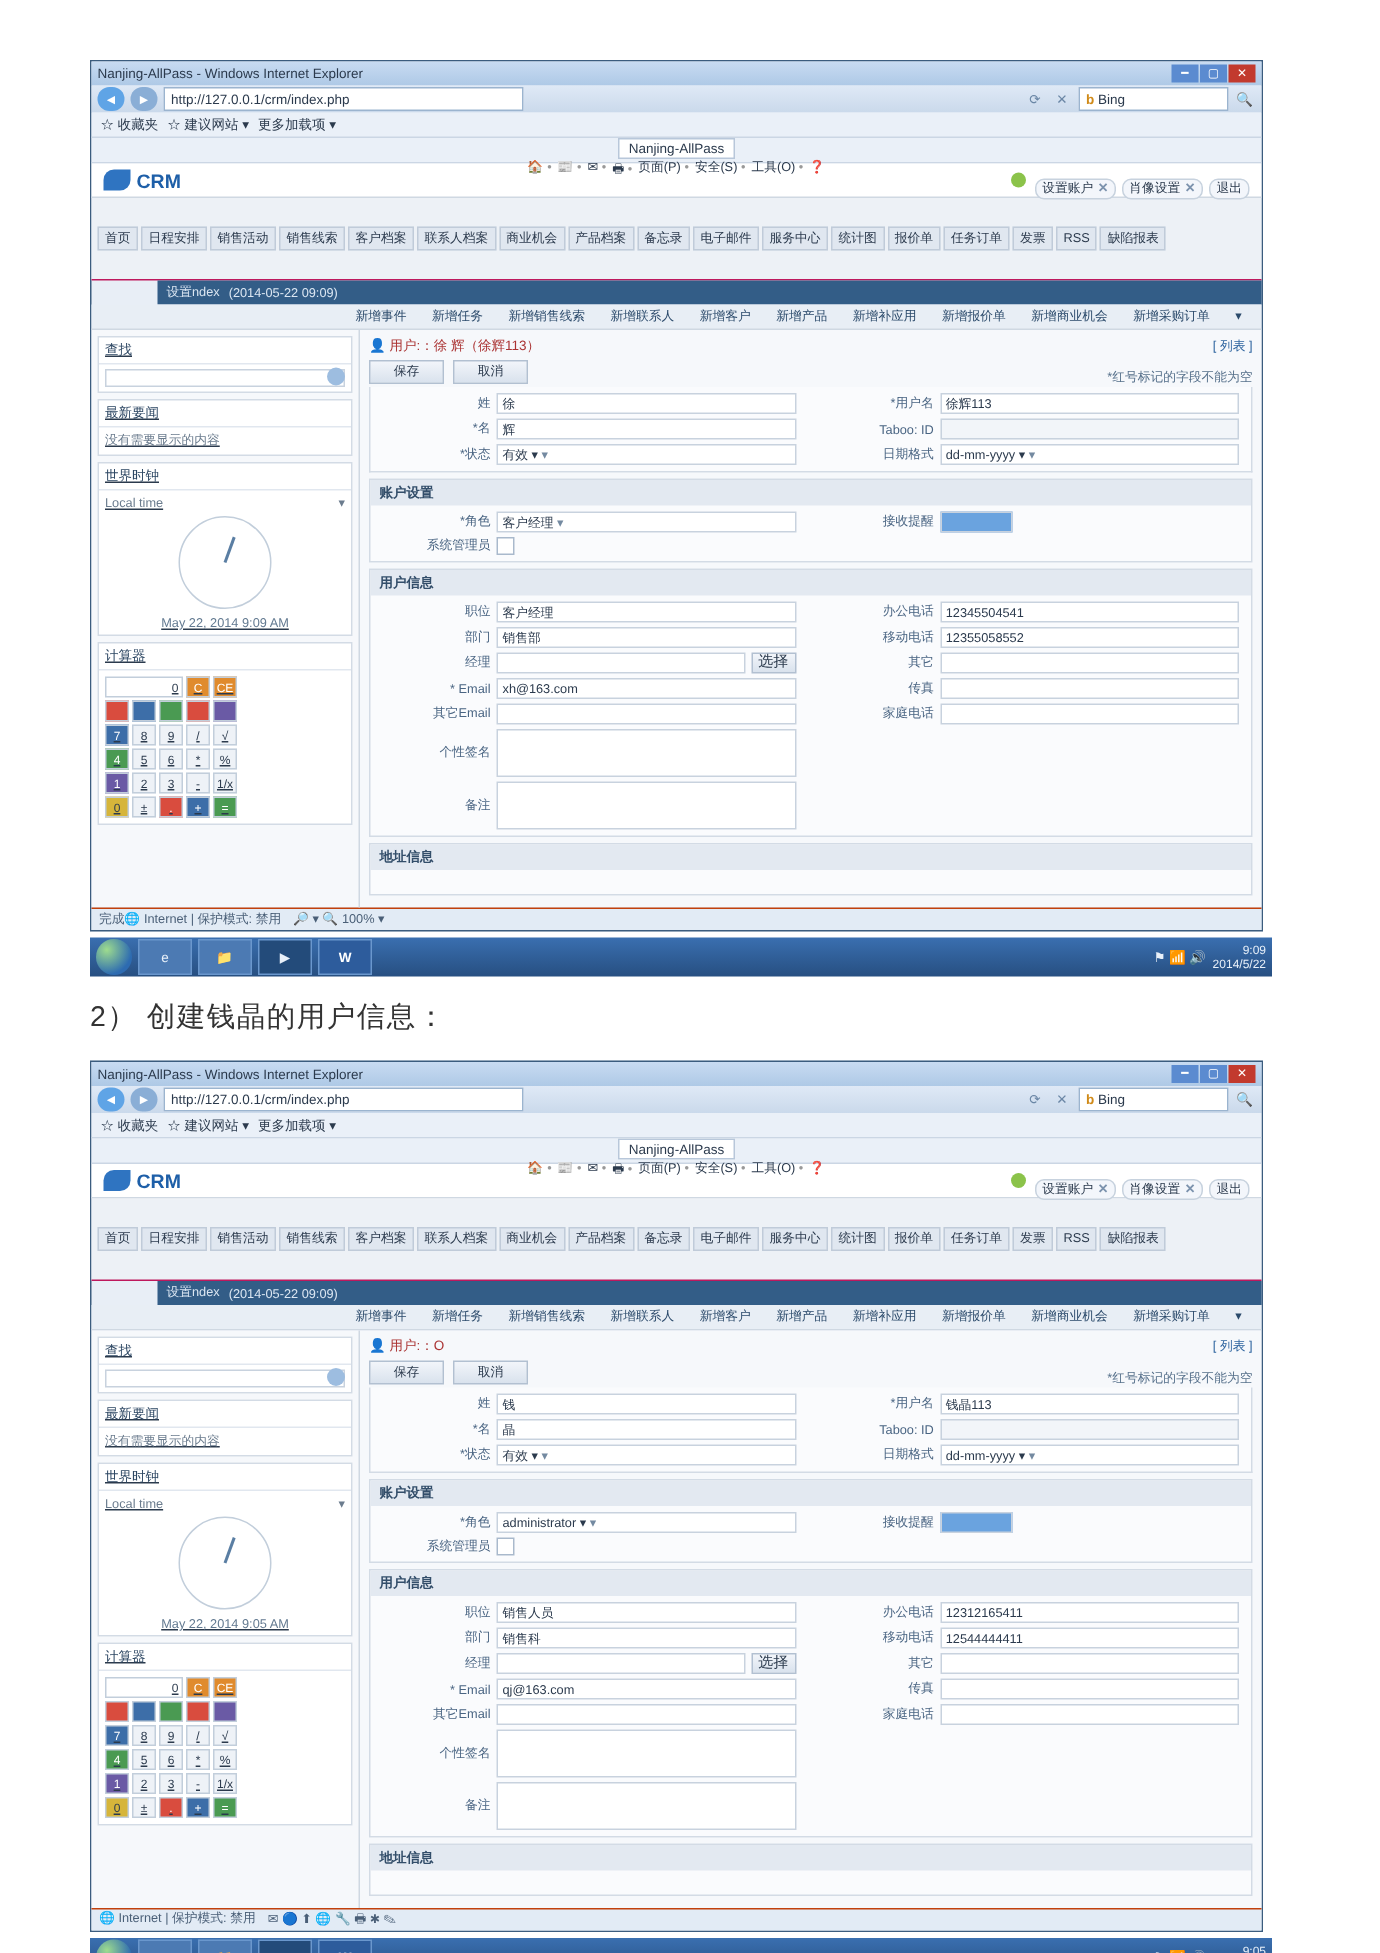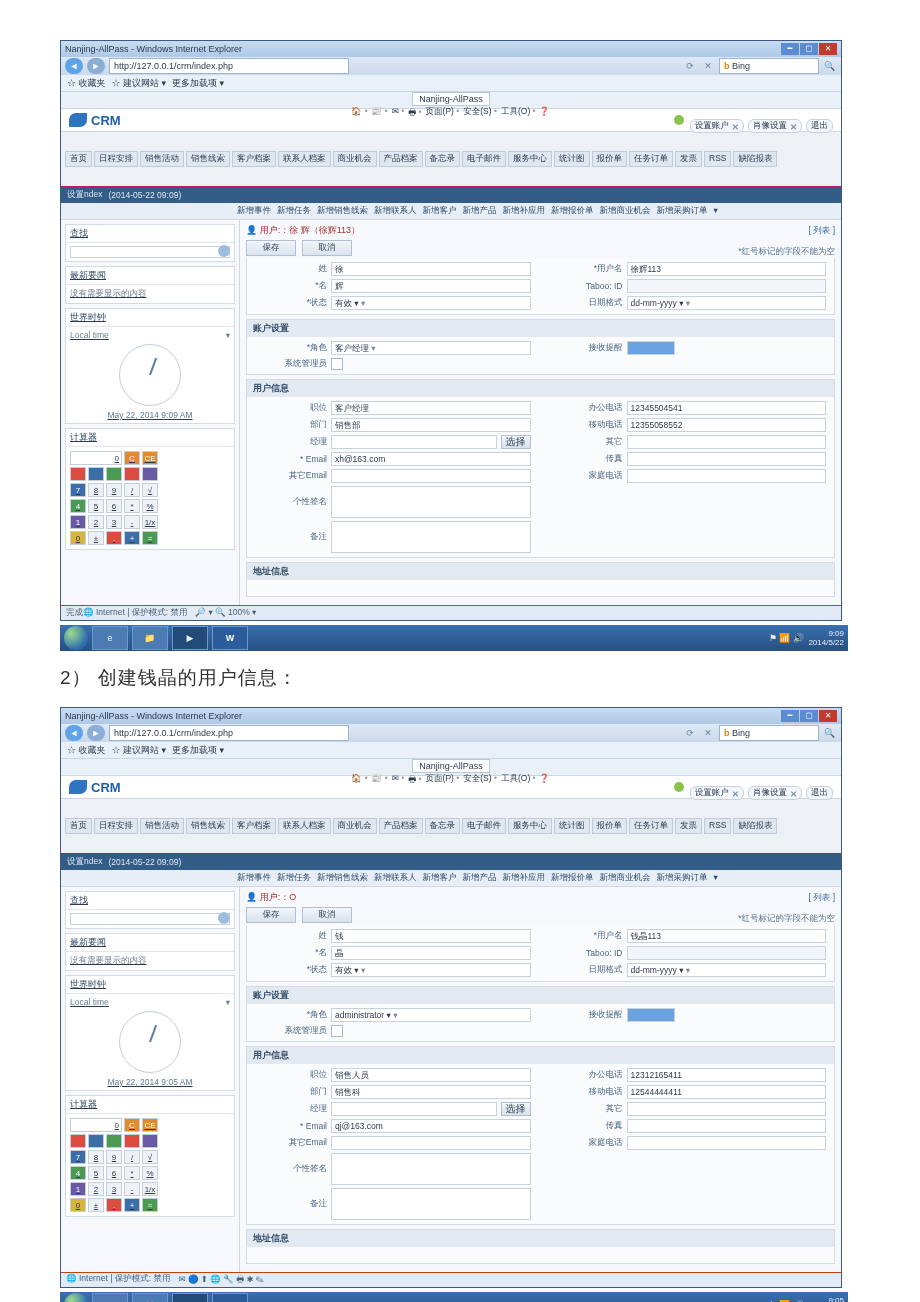--- a/index.html
+++ b/index.html
@@ -127,21 +127,21 @@
   }
   .logo {
     width:18px; height:14px;
     border-radius:7px 0 7px 0;
     background:#2f74c1;
     margin-right:4px;
   }
   .crm { color:#1e5fa8; font-weight:bold; font-size:13px; flex:1; }
   .hdrctl { display:flex; gap:4px; align-items:center; font-size:8.5px; }
   .pill {
-    display:inline-flex; align-items:flex-end;
+    display:inline-flex; align-items:flex-start;
     padding:0 4px;
     border:1px solid #c7d2de;
     border-radius:6px;
     height:12px;
     background:#f3f6fb;
     margin-top:12px;
   }
   .pill .x { margin-left:3px; color:#7b92ad; font-weight:bold; }
   .chip-green { width:10px;height:10px;border-radius:50%;background:#8bc34a;margin-right:2px; }
   
@@ -162,24 +162,25 @@
   
   .subnav {
     display:flex;
     align-items:center;
     gap:6px;
     background:#335d87;
     color:#dbe6f2;
     padding:1px 6px;
     font-size:8.5px;
     height:14px;
+    margin-left:44px;
   }
   .subnavActions {
     display:flex;
-    gap:6px;
+    gap:17px;
     background:#e8eef5;
     padding:2px 22px 2px 176px;
     border-bottom:1px solid #cfd8e2;
     font-size:8.5px;
   }
   .subnavActions span { white-space:nowrap; color:#2b4a6b; }
   
   .appbody {
     display:flex;
     background:#f6f8fb;

